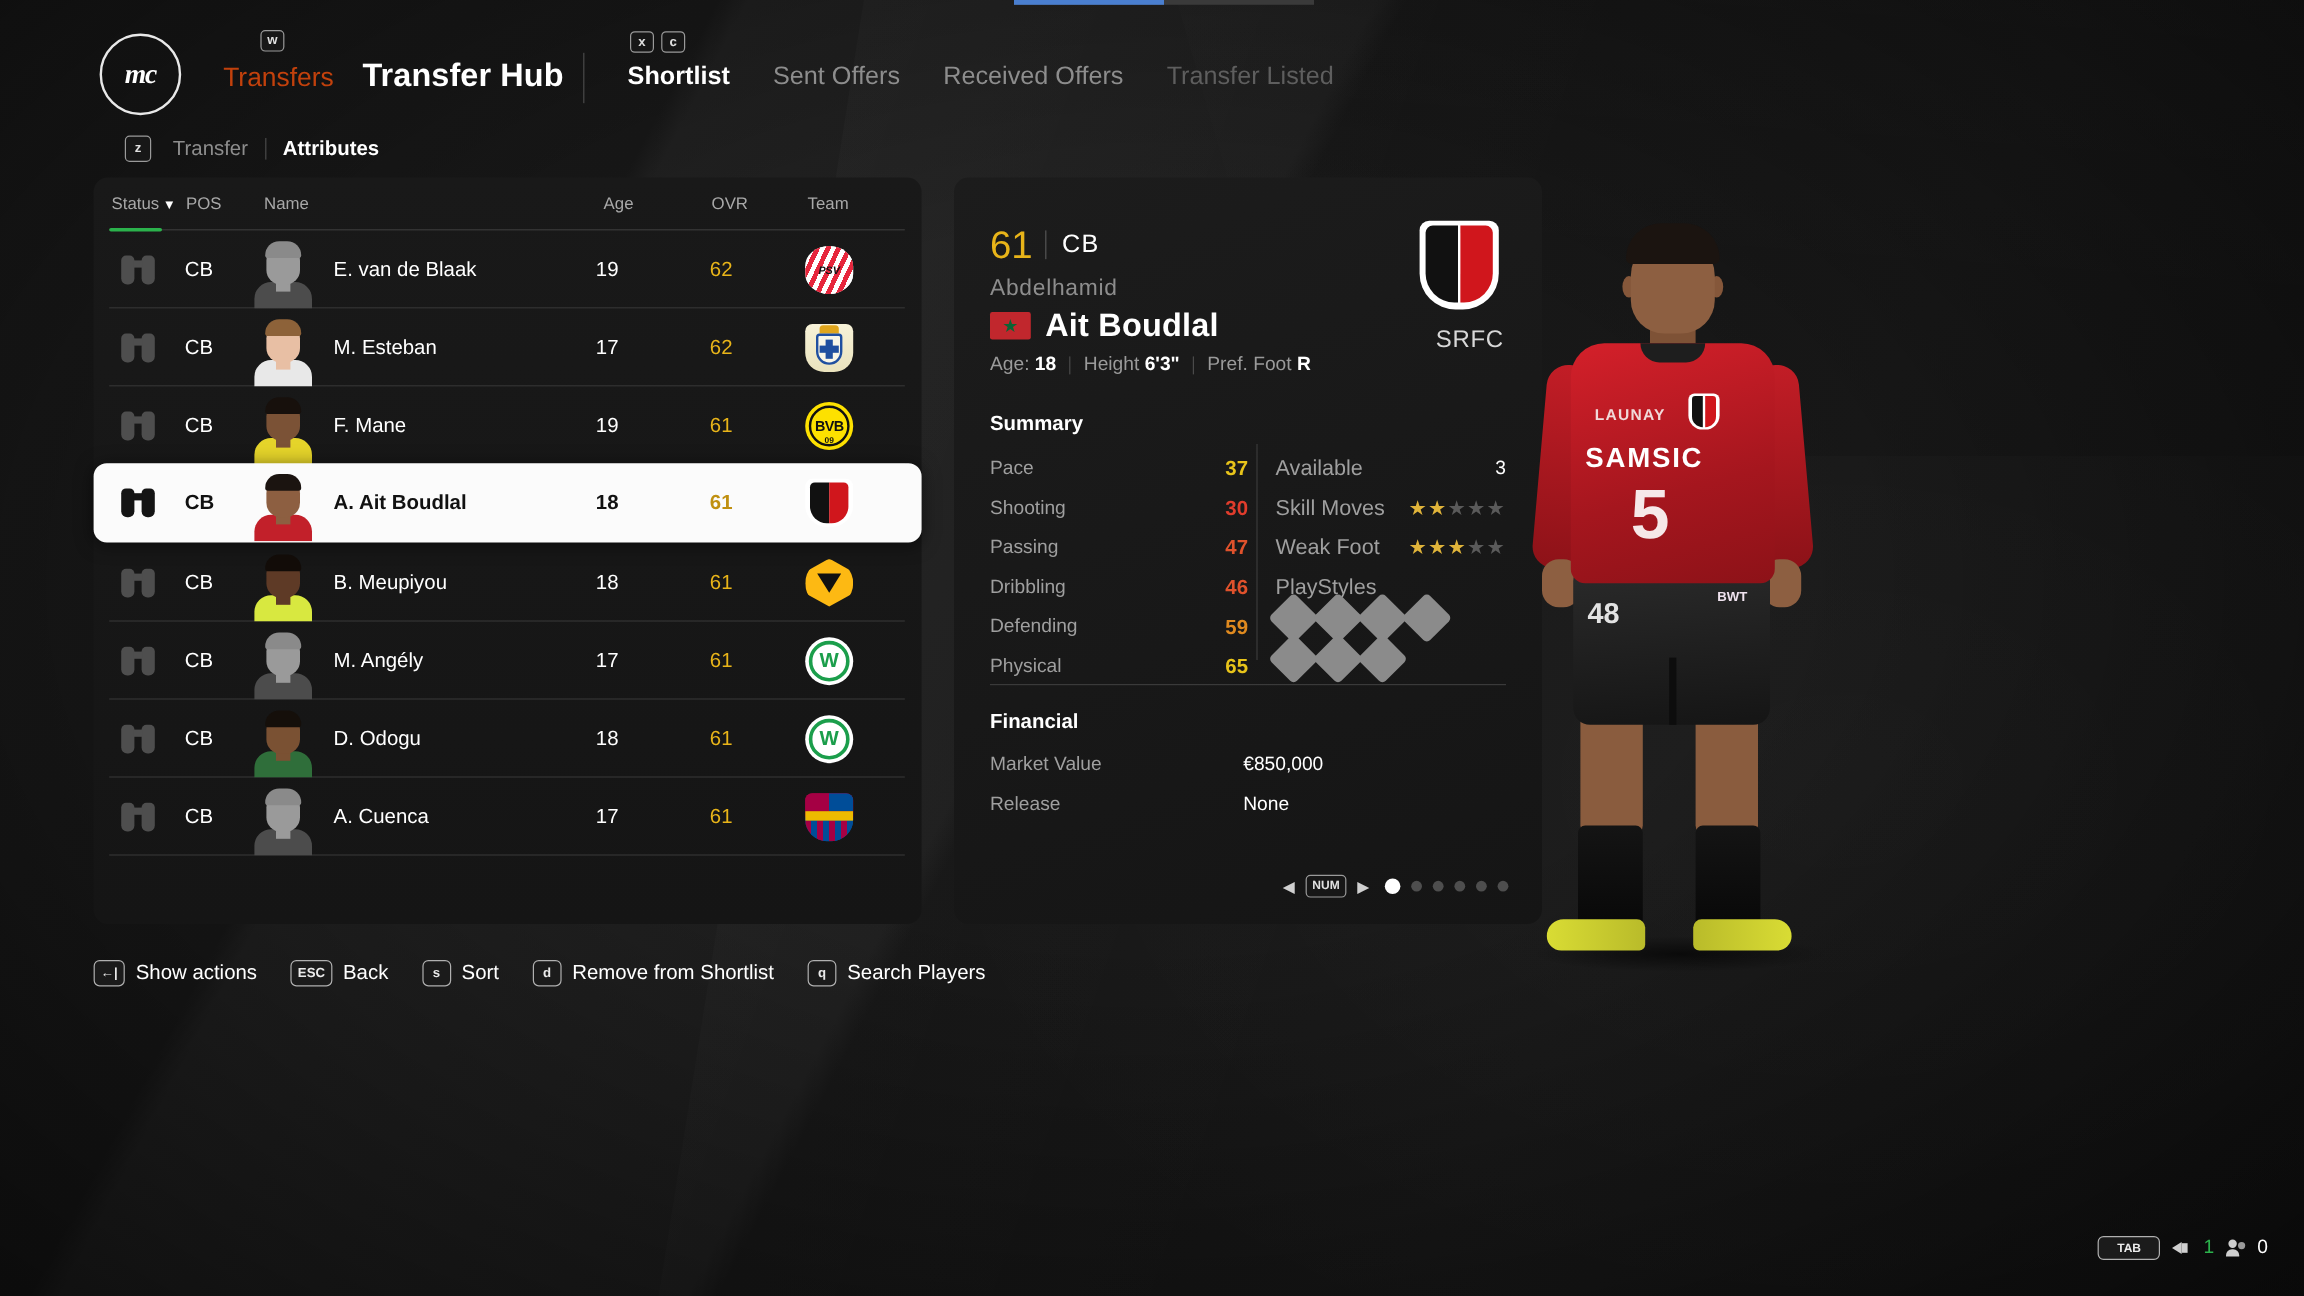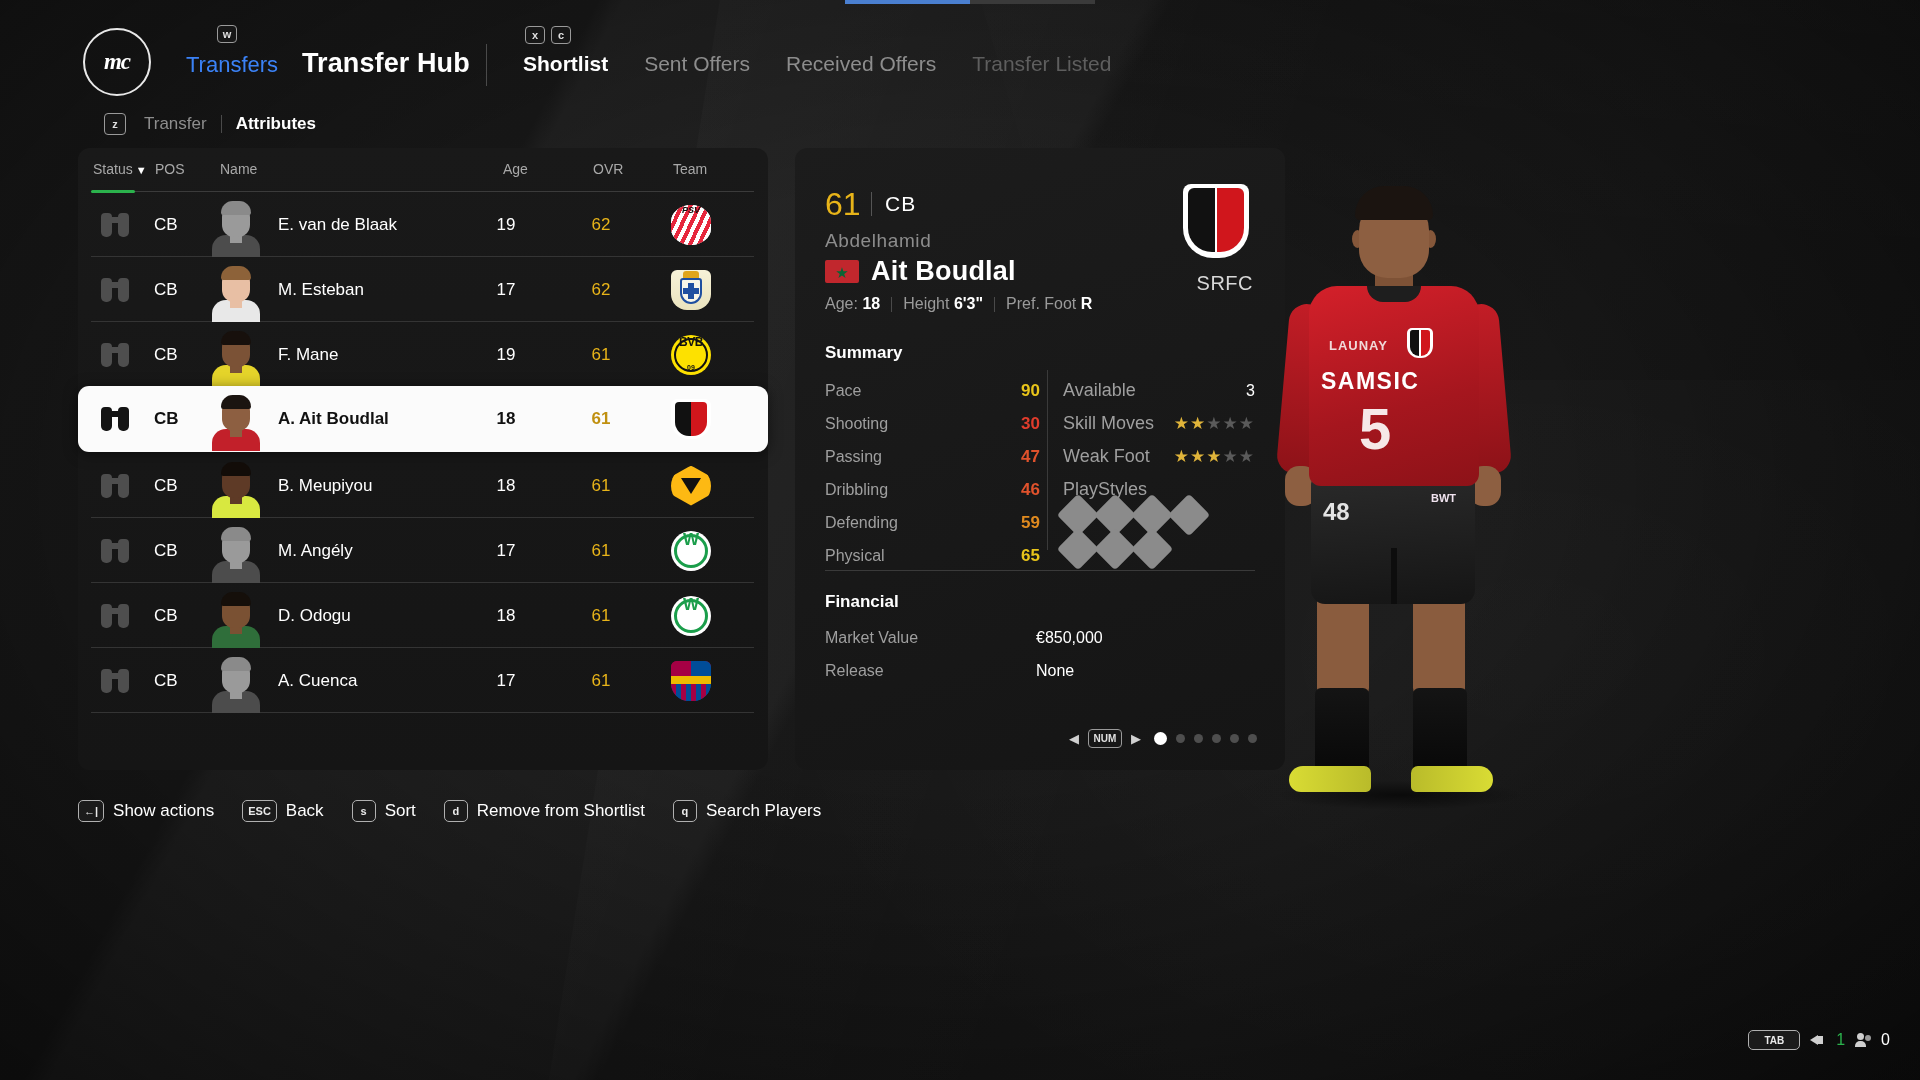--- a/index.html
+++ b/index.html
@@ -33,21 +33,21 @@
   #header { position:absolute; left:0; top:0; width:100%; height:150px; }
   #club-crest { position:absolute; left:83px; top:28px; width:68px; height:68px;
       border:2px solid #e8e8e8; border-radius:50%;
       display:flex; align-items:center; justify-content:center; }
   #club-crest span { font:italic 700 23px "Liberation Serif", serif; letter-spacing:-1px; color:#fff; }
 
   .nav-hint { position:absolute; display:inline-flex; align-items:center; justify-content:center;
       min-width:20px; height:18px; padding:0 4px; border:1px solid #9a9a9a; border-radius:4px;
       background:#171717; font-size:11px; font-weight:700; color:#e0e0e0; line-height:1; }
 
-  #nav-transfers { position:absolute; left:186px; top:52px; font-size:22px; color:#3b82f6; }
+  #nav-transfers { position:absolute; left:186px; top:52px; font-size:22px; color:#c2410c; }
   #hint-w { left:217px; top:25px; }
   #nav-transfer-hub { position:absolute; left:302px; top:48px; font-size:27px; font-weight:700; letter-spacing:.1px; }
   #nav-divider { position:absolute; left:486px; top:44px; width:1px; height:42px; background:#4a4a4a; }
 
   #subnav { position:absolute; left:523px; top:52px; display:flex; gap:36px; align-items:baseline; }
   #subnav .item { font-size:21px; color:#8d8d8d; white-space:nowrap; }
   #subnav .item.active { color:#fff; font-weight:700; }
   #subnav .item.dim { color:#5e5e5e; }
   #hint-x { left:525px; top:26px; }
   #hint-c { left:551px; top:26px; }
@@ -103,21 +103,21 @@
   .row.selected { background:#fbfbfb; border-radius:11px; height:66px;
       box-shadow:0 2px 14px rgba(0,0,0,.5); }
   .row.selected .c { color:#111; }
   .row.selected .c-ovr { color:#c09010; }
   .row.selected .c-name { font-weight:700; }
   .row.selected .c-pos { font-weight:700; }
   .row.selected .c-age { font-weight:700; }
   .row.selected .c-ovr { font-weight:700; }
 
   
-  .crest { width:40px; height:40px; border-radius:50%; display:flex; align-items:flex-start;
+  .crest { width:40px; height:40px; border-radius:50%; display:flex; align-items:center;
       justify-content:center; font-size:10px; font-weight:700; position:relative; overflow:hidden; }
   .crest-psv { background:#fff; border-radius:50%/42%; }
   .crest-psv .bars { position:absolute; inset:0; background:repeating-linear-gradient(115deg,#e2001a 0 4px,#fff 4px 8px); opacity:.85; }
   .crest-psv .txt { position:relative; color:#111; font-style:italic; font-size:9px; z-index:2; }
   .crest-ovi { background:linear-gradient(180deg,#f7f2d8,#eae3be); border-radius:6px 6px 16px 16px; }
   .crest-ovi .sh { position:absolute; left:9px; top:8px; width:22px; height:26px;
       background:#f8f6e8; border:2px solid #1f4fa0; border-radius:3px 3px 11px 11px; }
   .crest-ovi .cr { position:absolute; left:12px; top:1px; width:16px; height:7px; background:#e0a51c; border-radius:3px 3px 0 0; }
   .crest-ovi .cross { position:absolute; left:17px; top:13px; width:6px; height:16px; background:#1f4fa0; }
   .crest-ovi .cross2 { position:absolute; left:12px; top:18px; width:16px; height:6px; background:#1f4fa0; }
@@ -575,21 +575,21 @@
         <div class="lh"></div>
         <div class="rh"></div>
       </div>
   </div>
   <div id="club-abbr">SRFC</div>
 
   <div id="summary-title">Summary</div>
   <div id="attr-col">
       <div class="attr-row">
         <span class="lbl">Pace</span>
-        <span class="val" style="color:#e8c41a">90</span>
+        <span class="val" style="color:#e8c41a">37</span>
       </div>
       <div class="attr-row">
         <span class="lbl">Shooting</span>
         <span class="val" style="color:#e03c2c">30</span>
       </div>
       <div class="attr-row">
         <span class="lbl">Passing</span>
         <span class="val" style="color:#e0522c">47</span>
       </div>
       <div class="attr-row">

